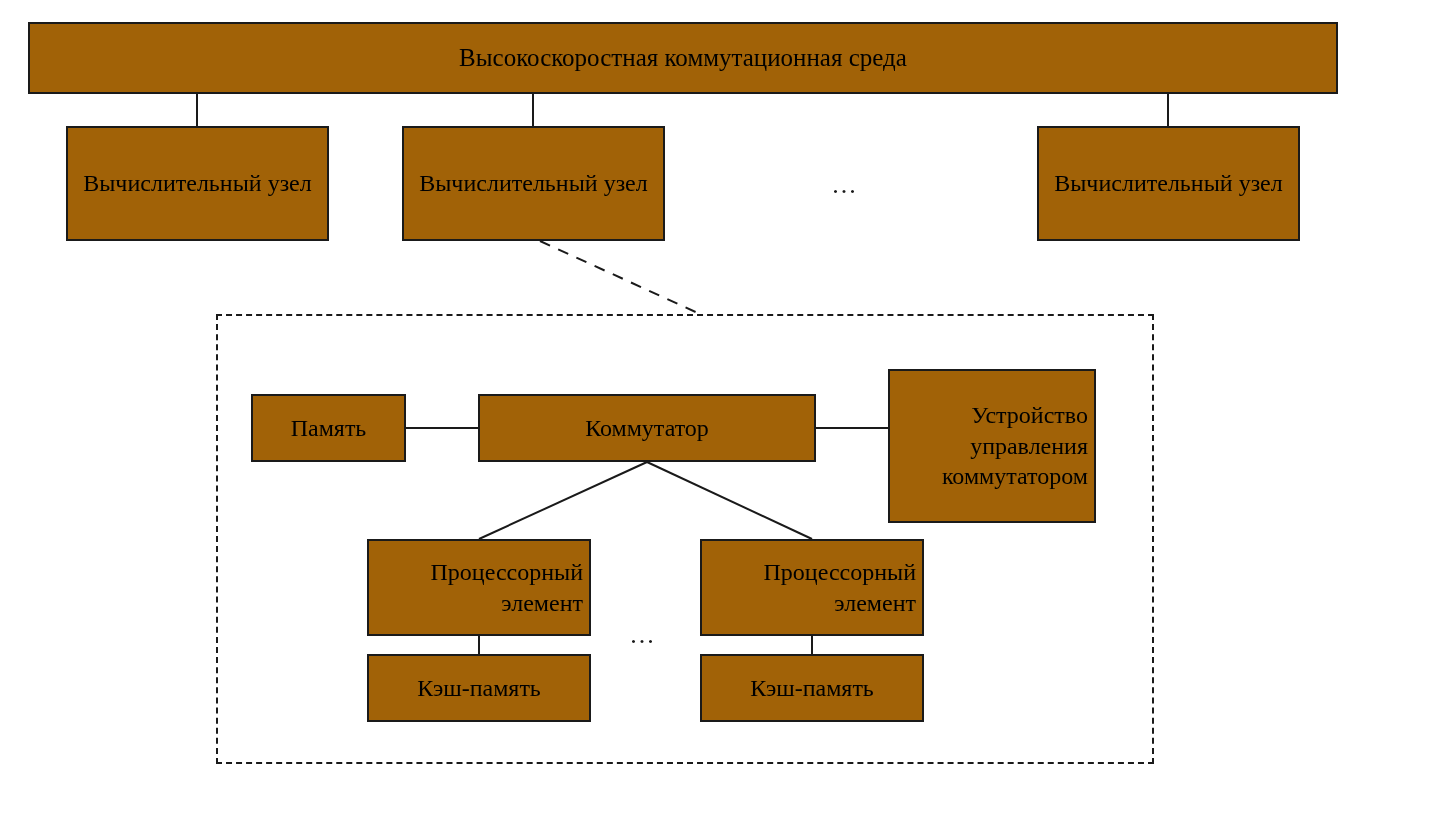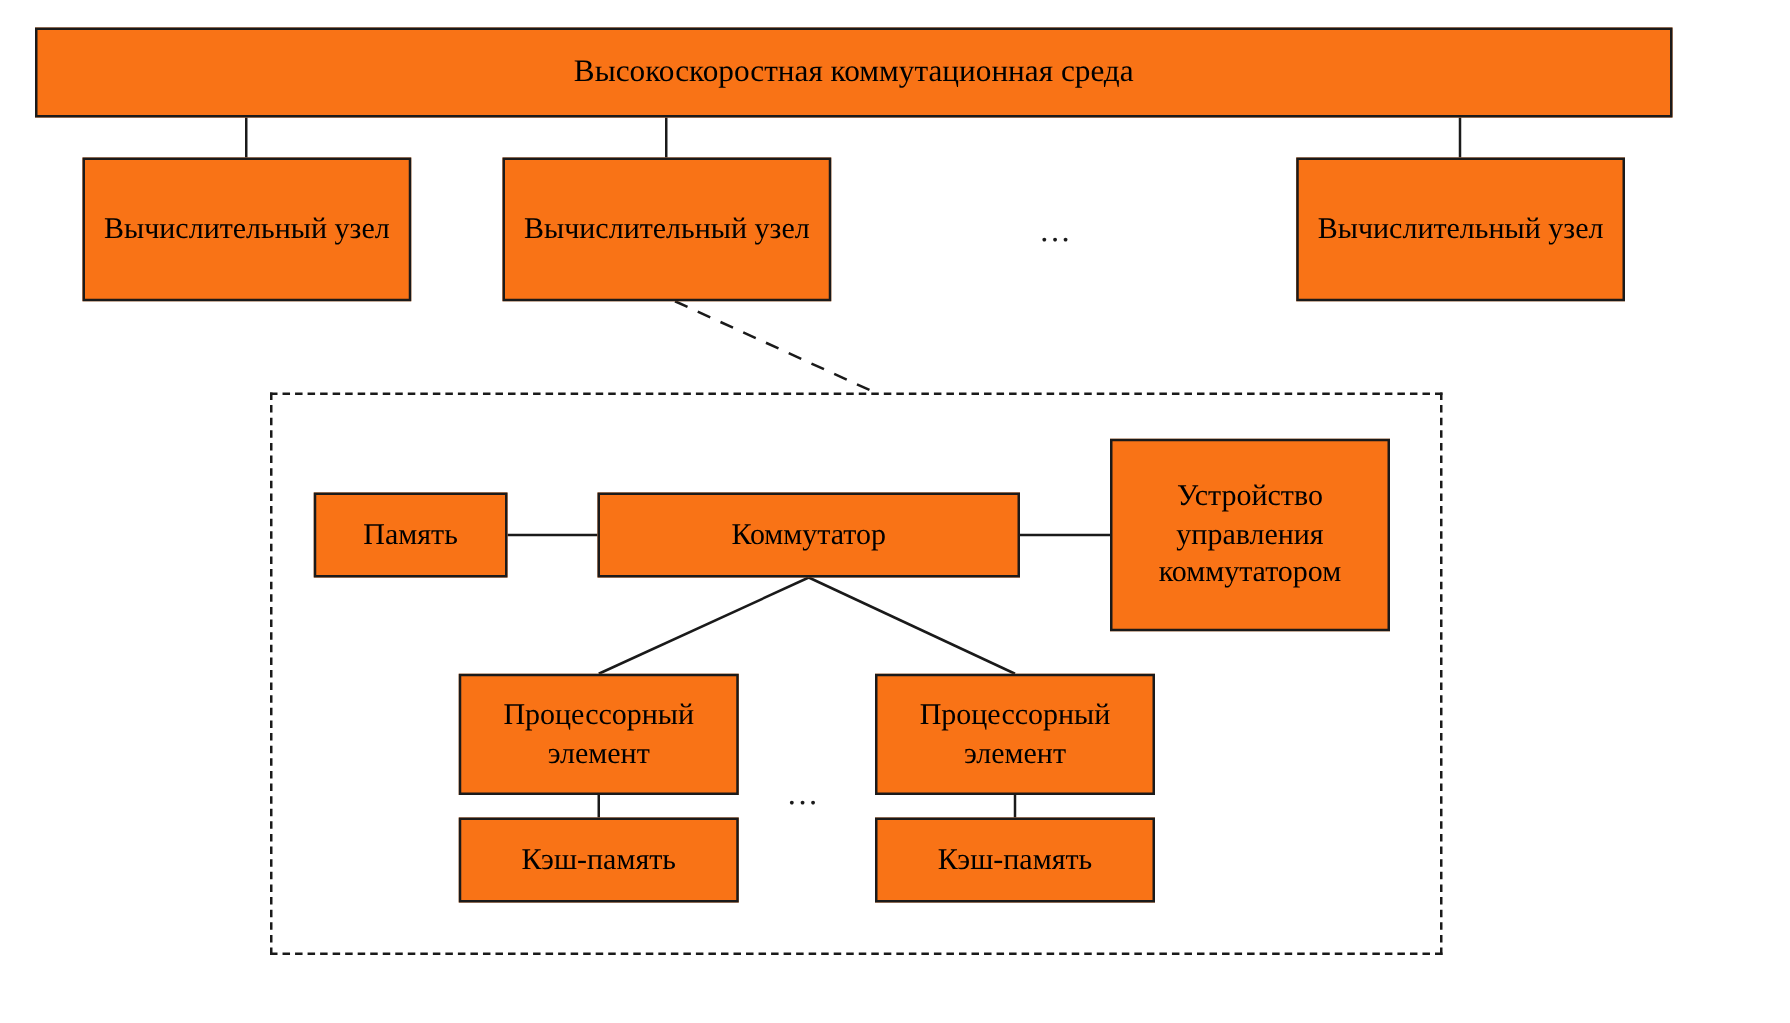--- a/index.html
+++ b/index.html
@@ -23,25 +23,25 @@
     left: 0;
     top: 0;
     width: 1432px;
     height: 818px;
     pointer-events: none;
   }
   .box {
     position: absolute;
     box-sizing: border-box;
     border: 2px solid #1a1a1a;
-    background: #f97316;
+    background: #a16207;
     display: flex;
     align-items: center;
     justify-content: center;
-    text-align: center;
+    text-align: right;
     line-height: 1.28;
     font-size: 24px;
     padding: 2px 6px;
   }
   .dashed-frame {
     position: absolute;
     box-sizing: border-box;
     border: 2px dashed #1a1a1a;
     background: transparent;
   }
@@ -56,21 +56,21 @@
   }
   
   #fabric-box      { left: 28px;   top: 22px;  width: 1310px; height: 72px;  font-size: 25px; }
   #node-1          { left: 66px;   top: 126px; width: 263px;  height: 115px; }
   #node-2          { left: 402px;  top: 126px; width: 263px;  height: 115px; }
   #node-n          { left: 1037px; top: 126px; width: 263px;  height: 115px; }
   #nodes-ellipsis  { left: 800px;  top: 168px; width: 90px;   height: 34px;  }
   #node-detail     { left: 216px;  top: 314px; width: 938px;  height: 450px; }
   #memory-box      { left: 251px;  top: 394px; width: 155px;  height: 68px;  }
   #switch-box      { left: 478px;  top: 394px; width: 338px;  height: 68px;  }
-  #switch-ctrl-box { left: 888px;  top: 351px; width: 224px;  height: 154px; }
+  #switch-ctrl-box { left: 888px;  top: 369px; width: 208px;  height: 154px; }
   #pe-1            { left: 367px;  top: 539px; width: 224px;  height: 97px;  }
   #pe-2            { left: 700px;  top: 539px; width: 224px;  height: 97px;  }
   #pe-ellipsis     { left: 605px;  top: 620px; width: 76px;   height: 30px;  }
   #cache-1         { left: 367px;  top: 654px; width: 224px;  height: 68px;  }
   #cache-2         { left: 700px;  top: 654px; width: 224px;  height: 68px;  }
 </style>
 </head>
 <body>
 
 <div id="stage">

